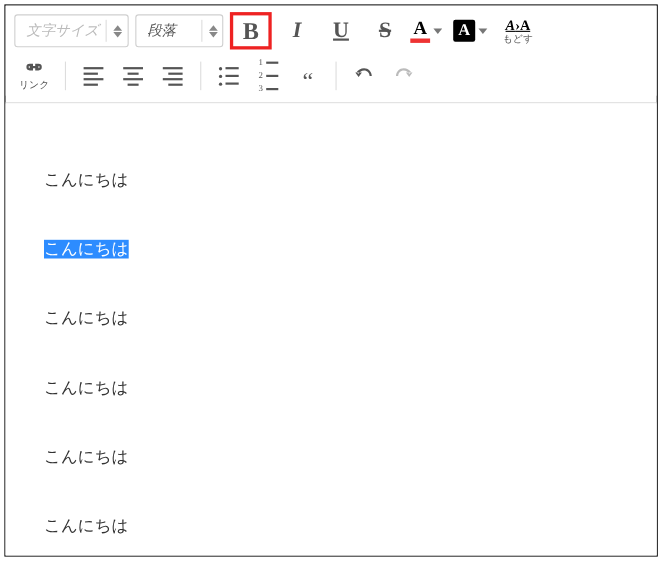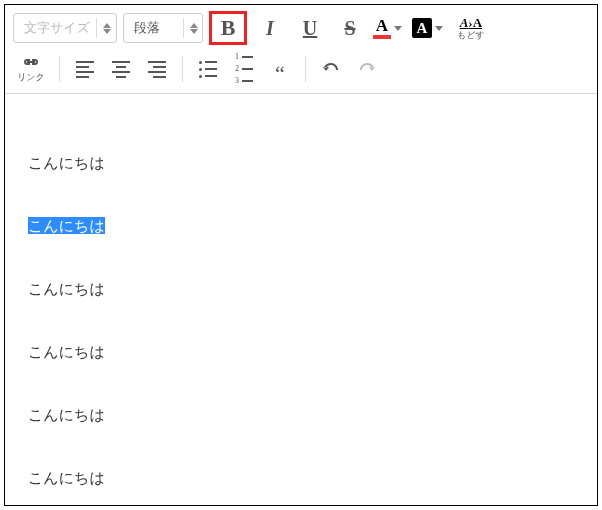--- a/index.html
+++ b/index.html
@@ -33,20 +33,21 @@
     display: flex;
     align-items: center;
     height: 30px;
     border: 1px solid #cfcfcf;
     border-radius: 3px;
     background: #fff;
     padding: 0 4px 0 10px;
     color: #bbb;
     font-size: 13px;
     cursor: pointer;
+    font-style: italic;
   }
   .selectbox.active { color: #555; }
   .selectbox .divider {
     width: 1px; height: 20px; background: #ddd; margin: 0 6px;
   }
   .spinner {
     display: flex; flex-direction: column; gap: 1px;
   }
   .spinner .up, .spinner .down {
     width: 0; height: 0; border-left: 4px solid transparent; border-right: 4px solid transparent;
@@ -130,21 +131,21 @@
     border-top: 1px solid #d7d7d7;
     margin: 0 -1px;
   }
   .editor {
     background: #fff;
     padding: 60px 20px 20px 20px;
     min-height: 420px;
     font-size: 15px;
     color: #333;
   }
-  .editor p { margin: 0 0 44px 4px; }
+  .editor p { margin: 0 0 44px 16px; }
   .sel {
     background: #2d8cff;
     color: #fff;
   }
 </style>
 </head>
 <body>
 
 <div class="frame">
 

